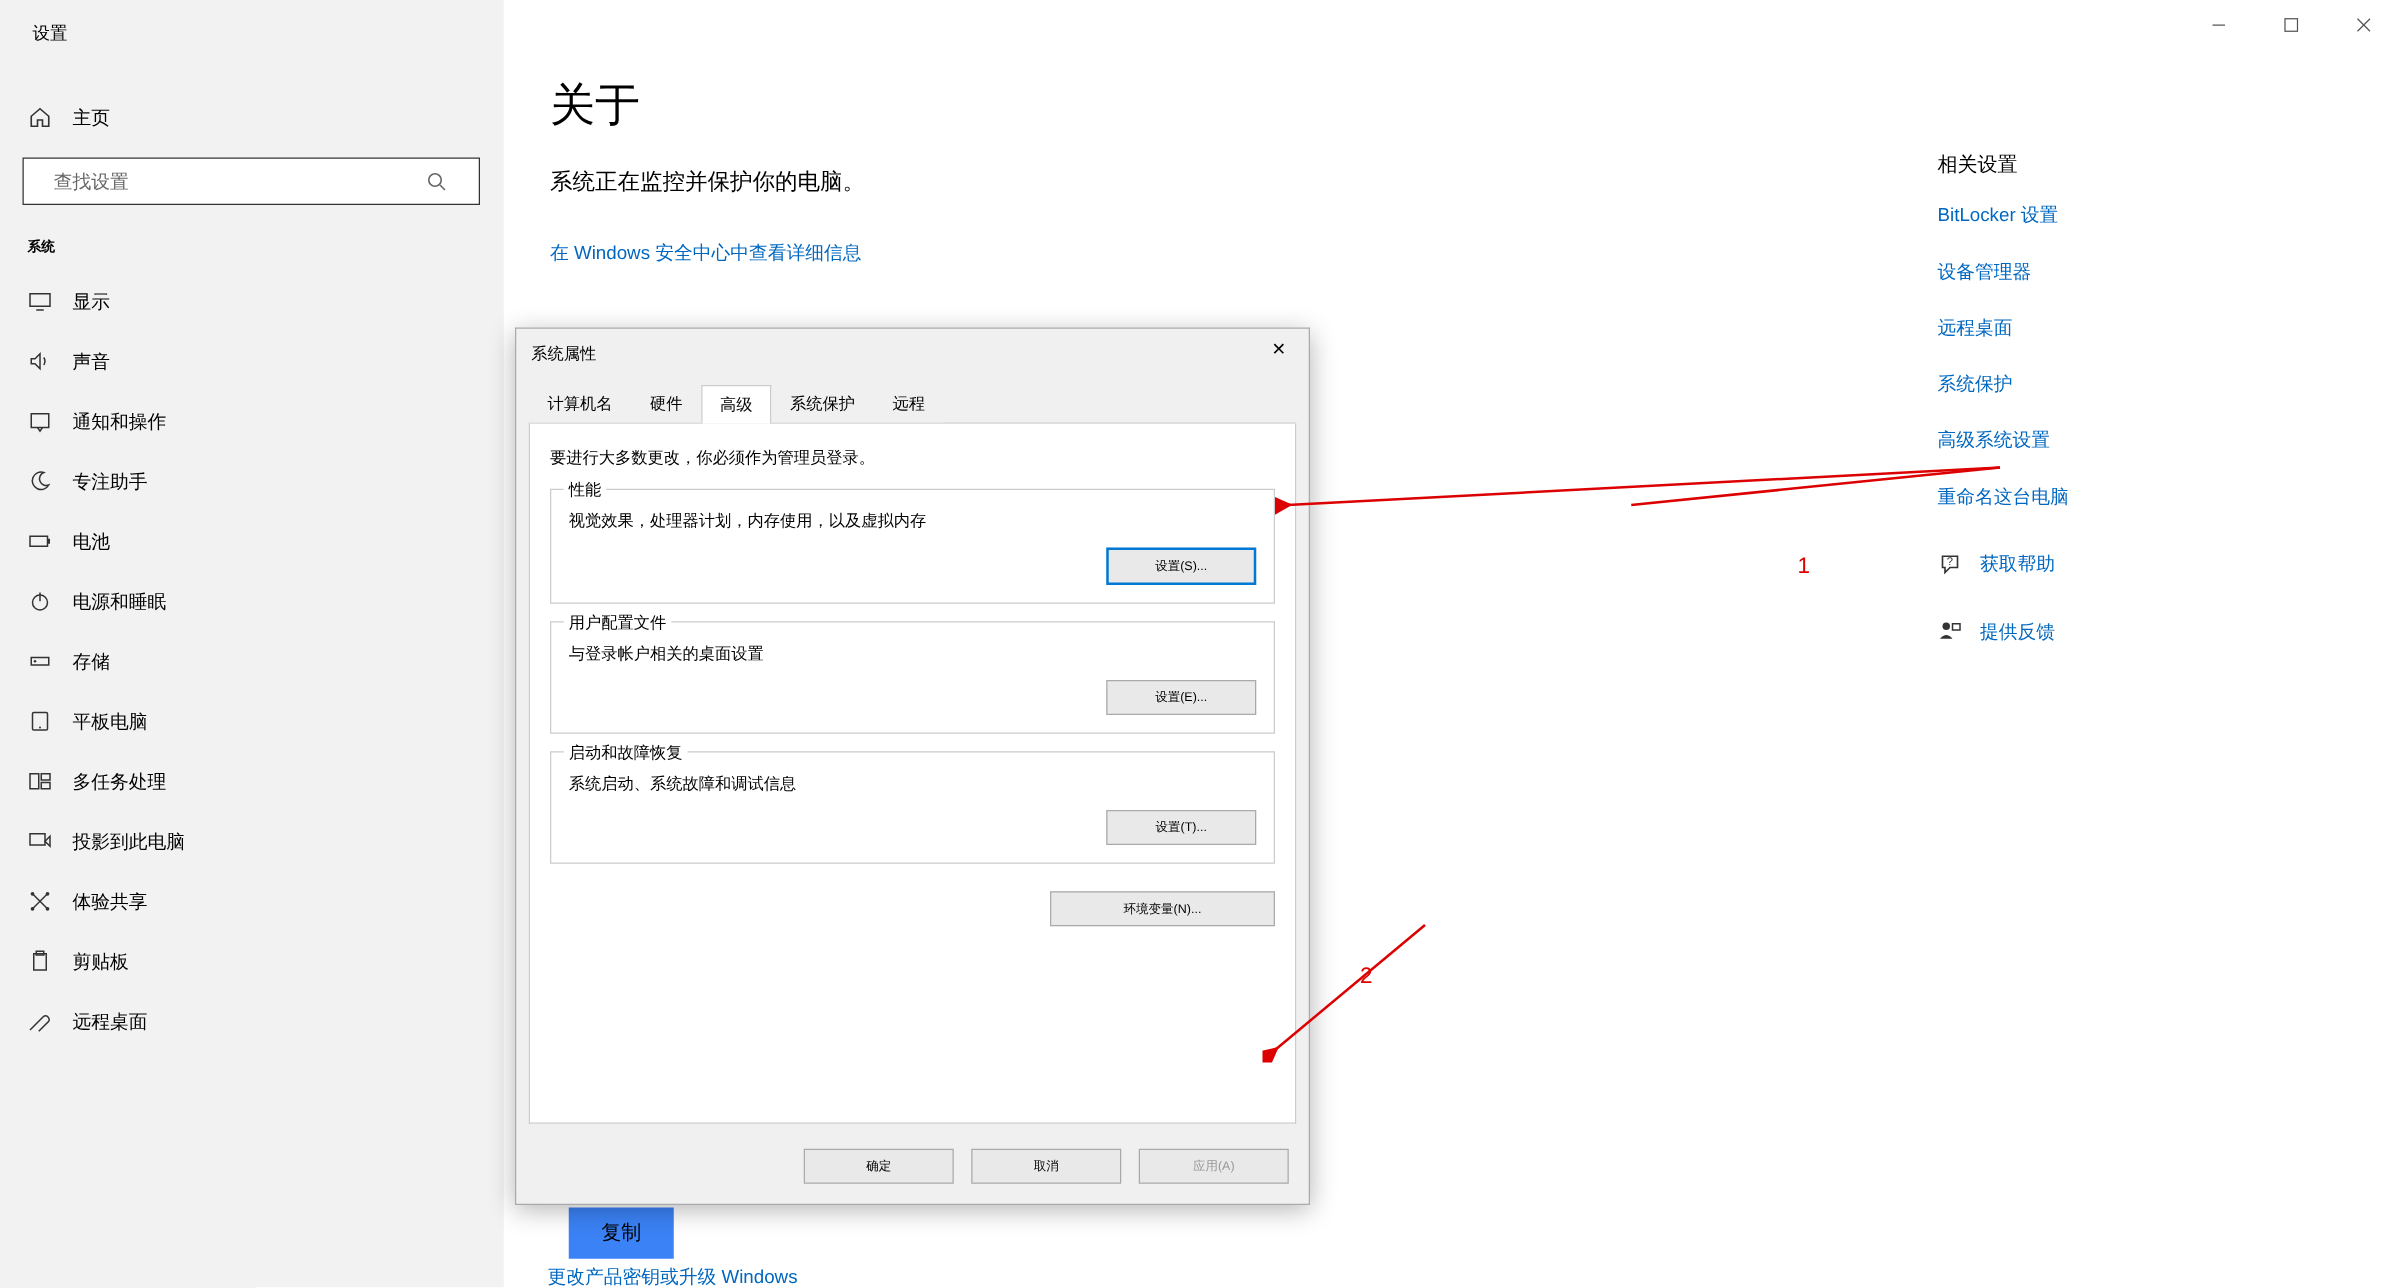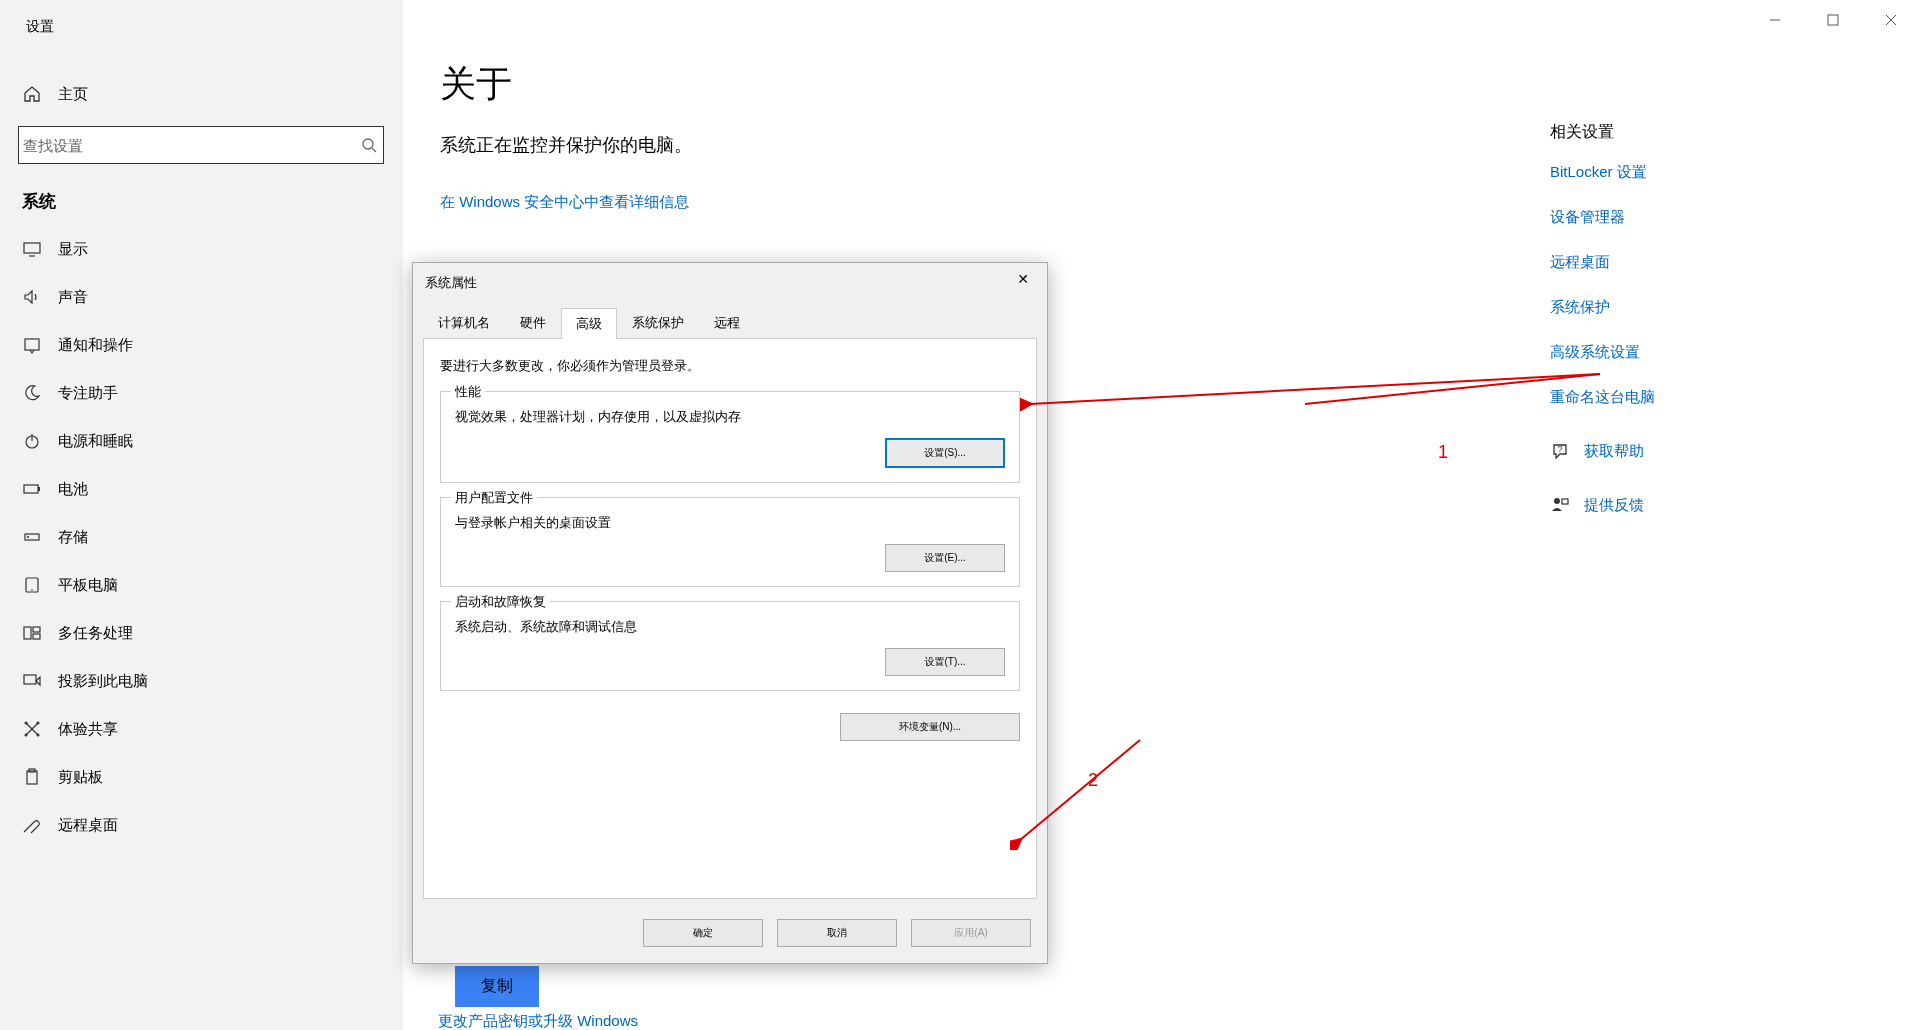--- a/index.html
+++ b/index.html
@@ -2,24 +2,24 @@
 <html><head>
 <meta charset="utf-8">
 <style>
 * { box-sizing: border-box; margin: 0; padding: 0; font-family: "Microsoft YaHei", "Segoe UI", sans-serif; }
 body { width: 1920px; height: 1030px; overflow: hidden; background: #fff; position: relative; font-size: 14px; color: #000; }
 
 
 .sidebar { position: absolute; left: 0; top: 0; width: 403px; height: 100%; background: #f2f2f2; }
 .sidebar-title { padding: 18px 26px; font-size: 14px; }
 .nav-home { display: flex; align-items: center; padding: 10px 22px; margin-top: 20px; gap: 16px; font-size: 15px; }
-.search-box { margin: 12px 18px; width: 366px; height: 38px; border: 1px solid #333; background: #fff; display: flex; align-items: center; padding: 0 4px; }
+.search-box { margin: 12px 18px; width: 366px; height: 38px; border: 1px solid #333; background: #fff; display: flex; align-items: center; padding: 0 24px; }
 .search-box input { flex: 1; border: none; outline: none; font-size: 15px; background: transparent; }
 .search-box input::placeholder { color: #666; }
-.section-title { padding: 14px 22px 12px; font-weight: 600; font-size: 17px; }
+.section-title { padding: 14px 22px 12px; font-weight: 600; font-size: 11px; }
 .nav-item { display: flex; align-items: center; padding: 14px 22px; gap: 16px; font-size: 15px; cursor: pointer; }
 .icon { width: 20px; height: 20px; display: inline-flex; align-items: center; justify-content: center; flex-shrink: 0; }
 
 
 .main { position: absolute; left: 440px; top: 60px; right: 0; }
 .page-title { font-size: 36px; font-weight: 500; margin-bottom: 24px; }
 .protect-line { font-size: 18px; margin-bottom: 36px; }
 .link { color: #0067c0; font-size: 15px; cursor: pointer; }
 
 
@@ -134,34 +134,34 @@
     <span class="icon">
         <svg width="20" height="20" viewBox="0 0 20 20">
           <path d="M13 3 A7 7 0 1 0 17 13 A5 5 0 0 1 13 3 Z" fill="none" stroke="#333" stroke-width="1.2"></path>
         </svg>
       </span>
     <span>专注助手</span>
   </div>
   <div class="nav-item">
     <span class="icon">
         <svg width="20" height="20" viewBox="0 0 20 20">
+          <rect x="2" y="6" width="14" height="8" fill="none" stroke="#333" stroke-width="1.2"></rect>
+          <rect x="16" y="8" width="2" height="4" fill="#333"></rect>
+        </svg>
+      </span>
+    <span>电池</span>
+  </div>
+  <div class="nav-item">
+    <span class="icon">
+        <svg width="20" height="20" viewBox="0 0 20 20">
           <circle cx="10" cy="11" r="6" fill="none" stroke="#333" stroke-width="1.2"></circle>
           <line x1="10" y1="3" x2="10" y2="10" stroke="#333" stroke-width="1.2"></line>
         </svg>
       </span>
     <span>电源和睡眠</span>
-  </div>
-  <div class="nav-item">
-    <span class="icon">
-        <svg width="20" height="20" viewBox="0 0 20 20">
-          <rect x="2" y="6" width="14" height="8" fill="none" stroke="#333" stroke-width="1.2"></rect>
-          <rect x="16" y="8" width="2" height="4" fill="#333"></rect>
-        </svg>
-      </span>
-    <span>电池</span>
   </div>
   <div class="nav-item">
     <span class="icon">
         <svg width="20" height="20" viewBox="0 0 20 20">
           <rect x="3" y="7" width="14" height="6" fill="none" stroke="#333" stroke-width="1.2"></rect>
           <circle cx="6" cy="10" r="1" fill="#333"></circle>
         </svg>
       </span>
     <span>存储</span>
   </div>

